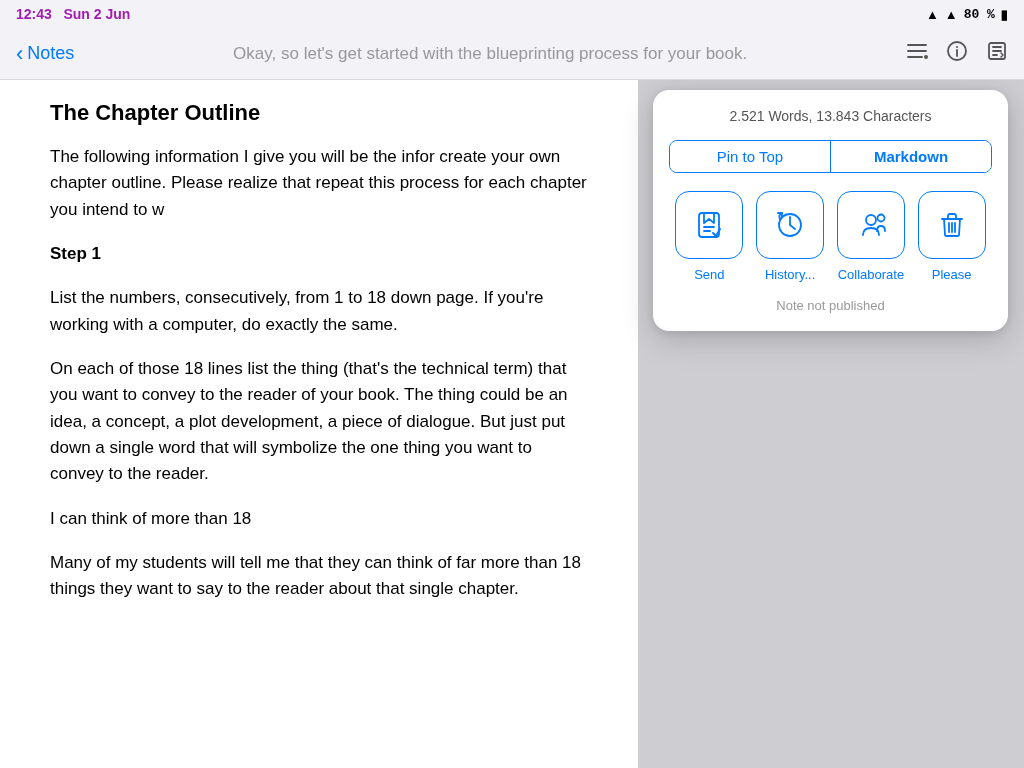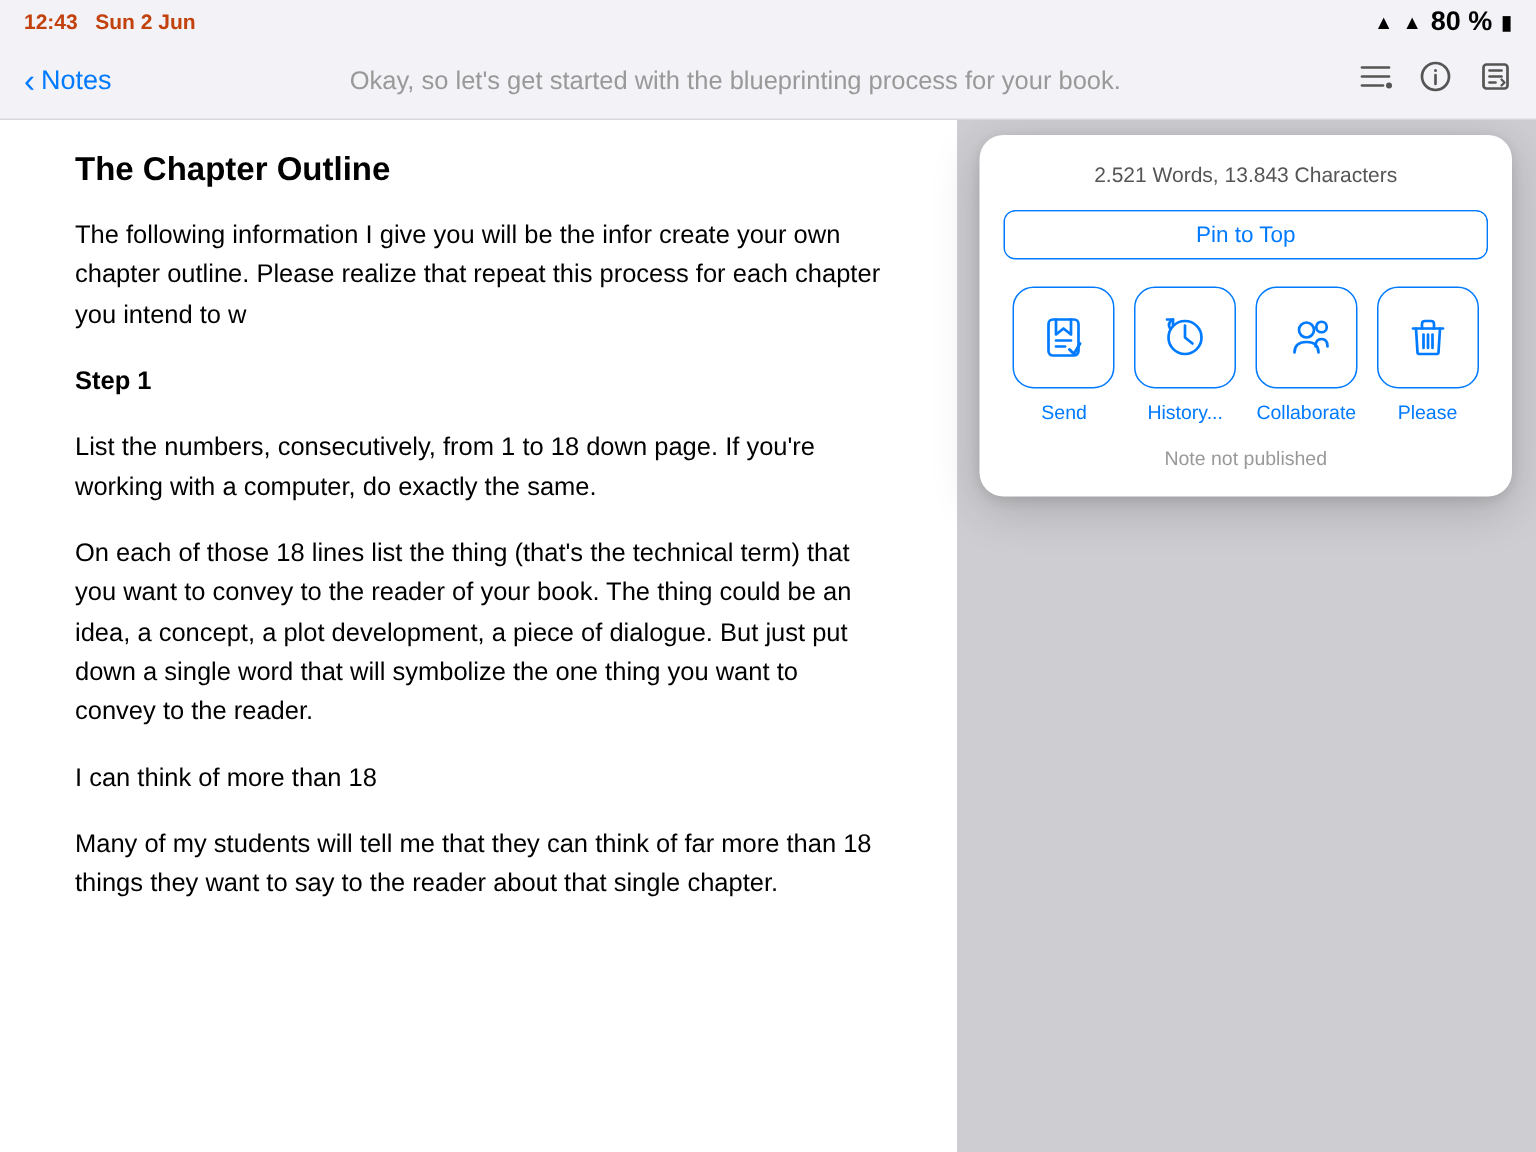--- a/index.html
+++ b/index.html
@@ -18,32 +18,32 @@
       display: flex;
       justify-content: space-between;
       align-items: center;
       padding: 4px 16px;
       height: 28px;
       background: #f2f2f7;
     }
     .status-left {
       font-size: 14px;
       font-weight: 600;
-      color: #c2410c;
+      color: #a21caf;
     }
     .status-right {
       display: flex;
       align-items: center;
       gap: 6px;
       font-size: 13px;
       font-weight: 600;
       color: #000;
     }
     .wifi-icon { font-size: 13px; }
-    .battery-text { font-size: 18px; font-weight: 600; }
+    .battery-text { font-size: 13px; font-weight: 600; font-family: Liberation Mono, monospace; }
 
     
     .nav-bar {
       display: flex;
       align-items: center;
       justify-content: space-between;
       padding: 4px 16px;
       height: 52px;
       background: #f2f2f7;
       border-bottom: 1px solid rgba(0,0,0,0.1);
@@ -301,20 +301,23 @@
   <div class="right-panel">
     <div class="overlay-dim"></div>
 
     <div class="popup-card">
       <div class="popup-stats">2.521 Words, 13.843 Characters</div>
 
       <div class="popup-tabs">
         <div class="popup-tab">
           <span>Pin to Top</span>
         </div>
+        <div class="popup-tab markdown-tab active">
+          <span>Markdown</span>
+        </div>
       </div>
 
       <div class="popup-actions">
 
         <div class="action-item">
           <div class="action-icon-box">
             <svg viewBox="0 0 32 32">
               <rect x="6" y="4" width="20" height="24" rx="3"></rect>
               <polyline points="11,4 11,14 16,10 21,14 21,4"></polyline>
               <line x1="11" y1="18" x2="21" y2="18"></line>

